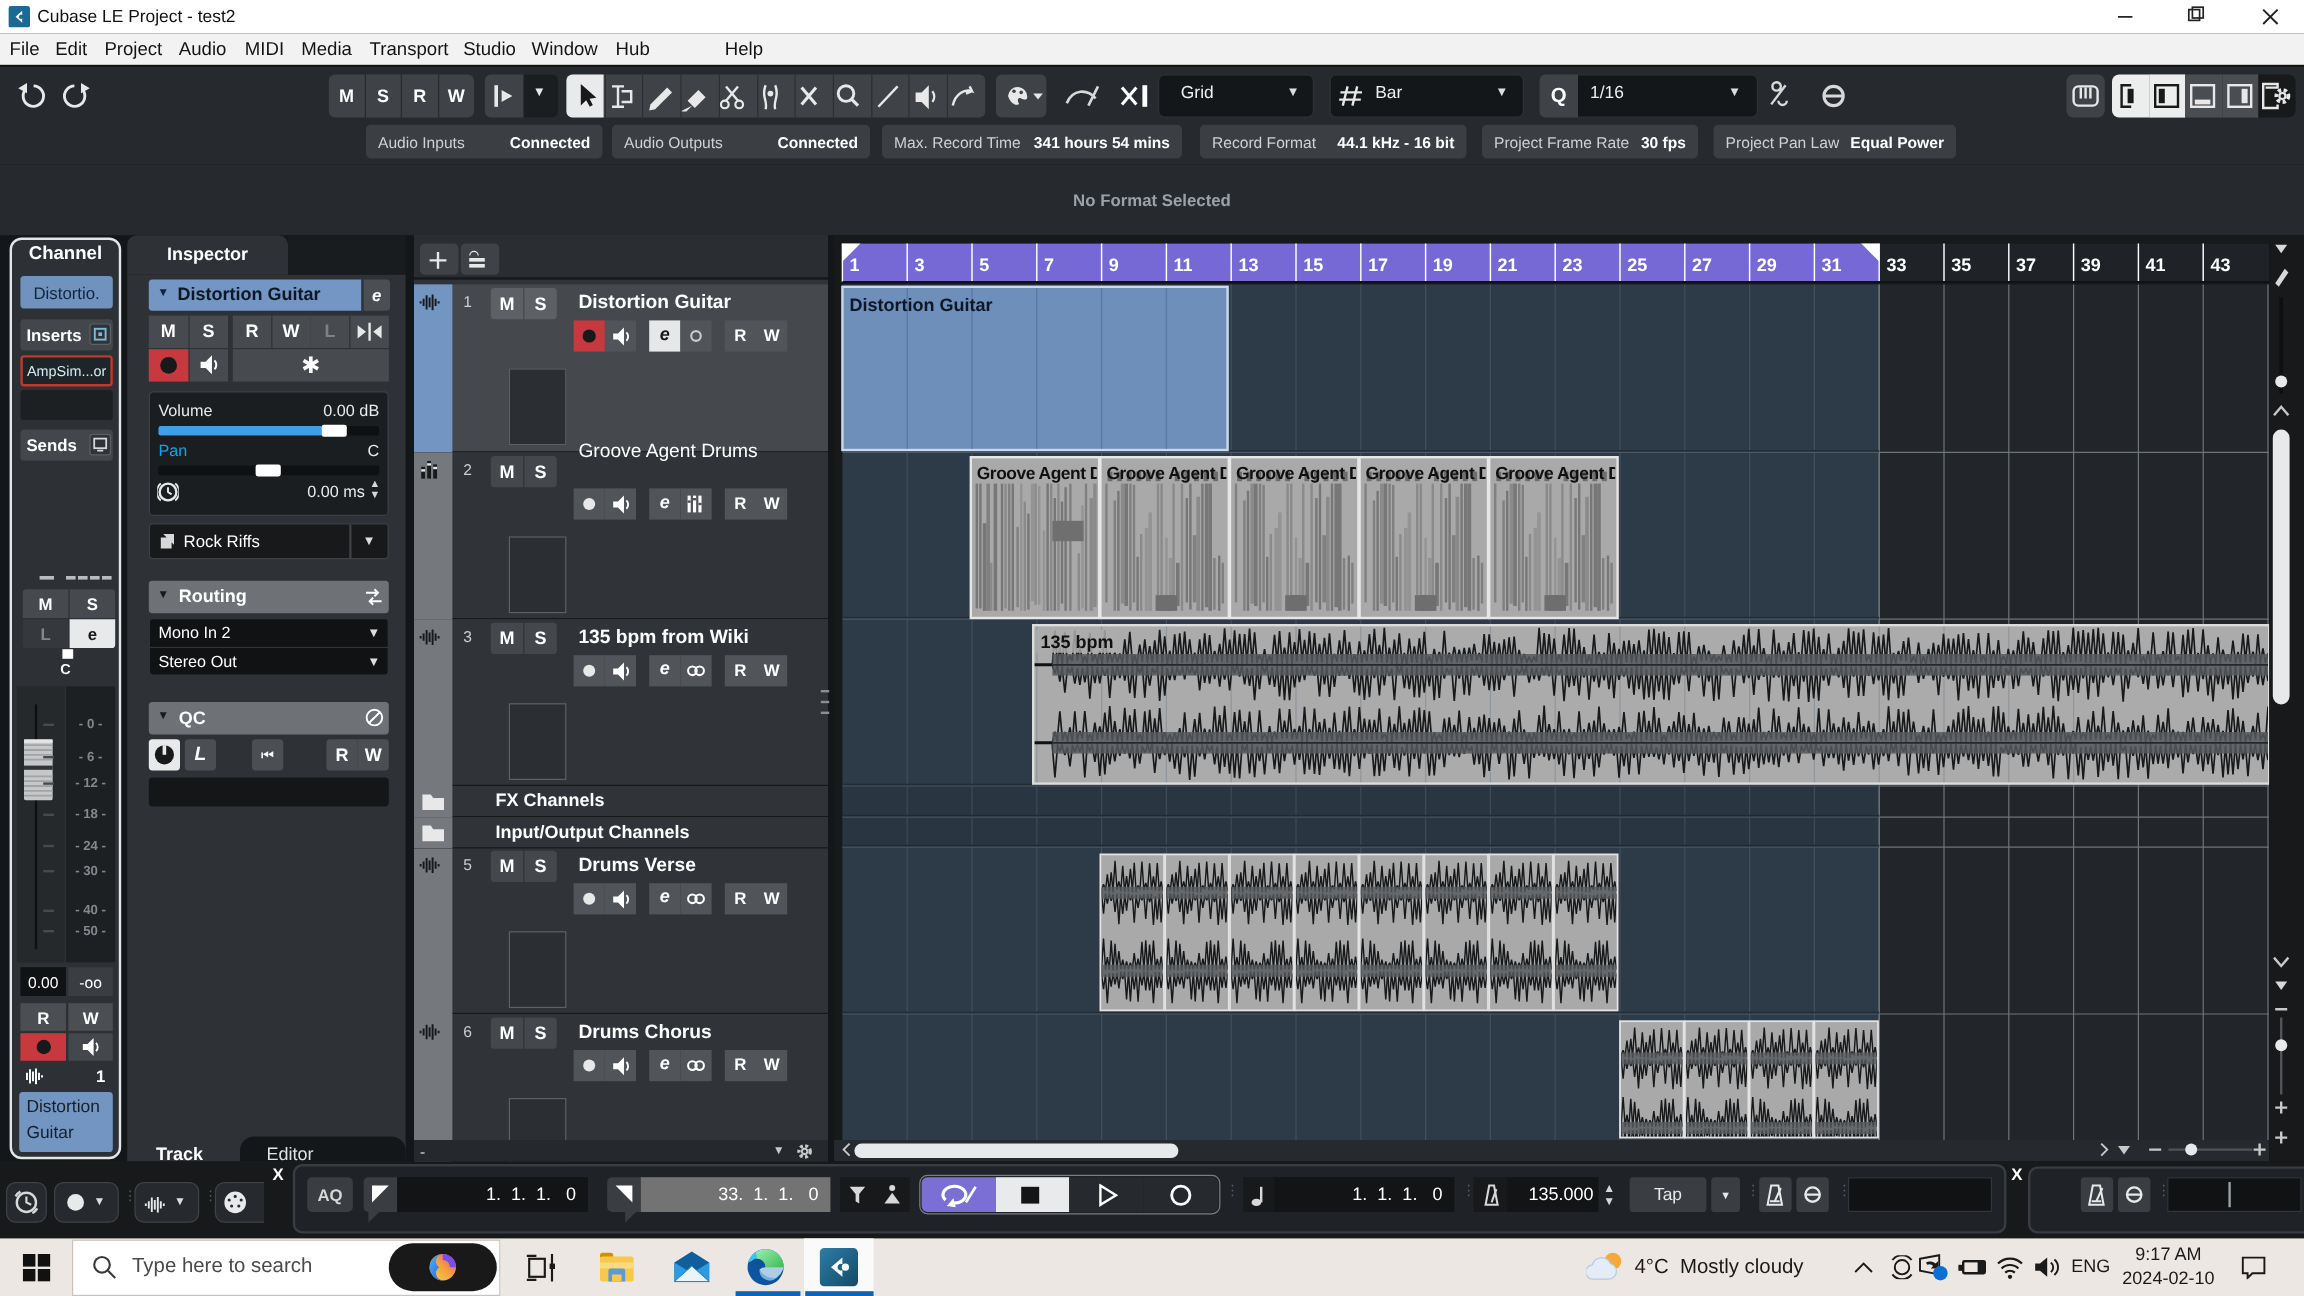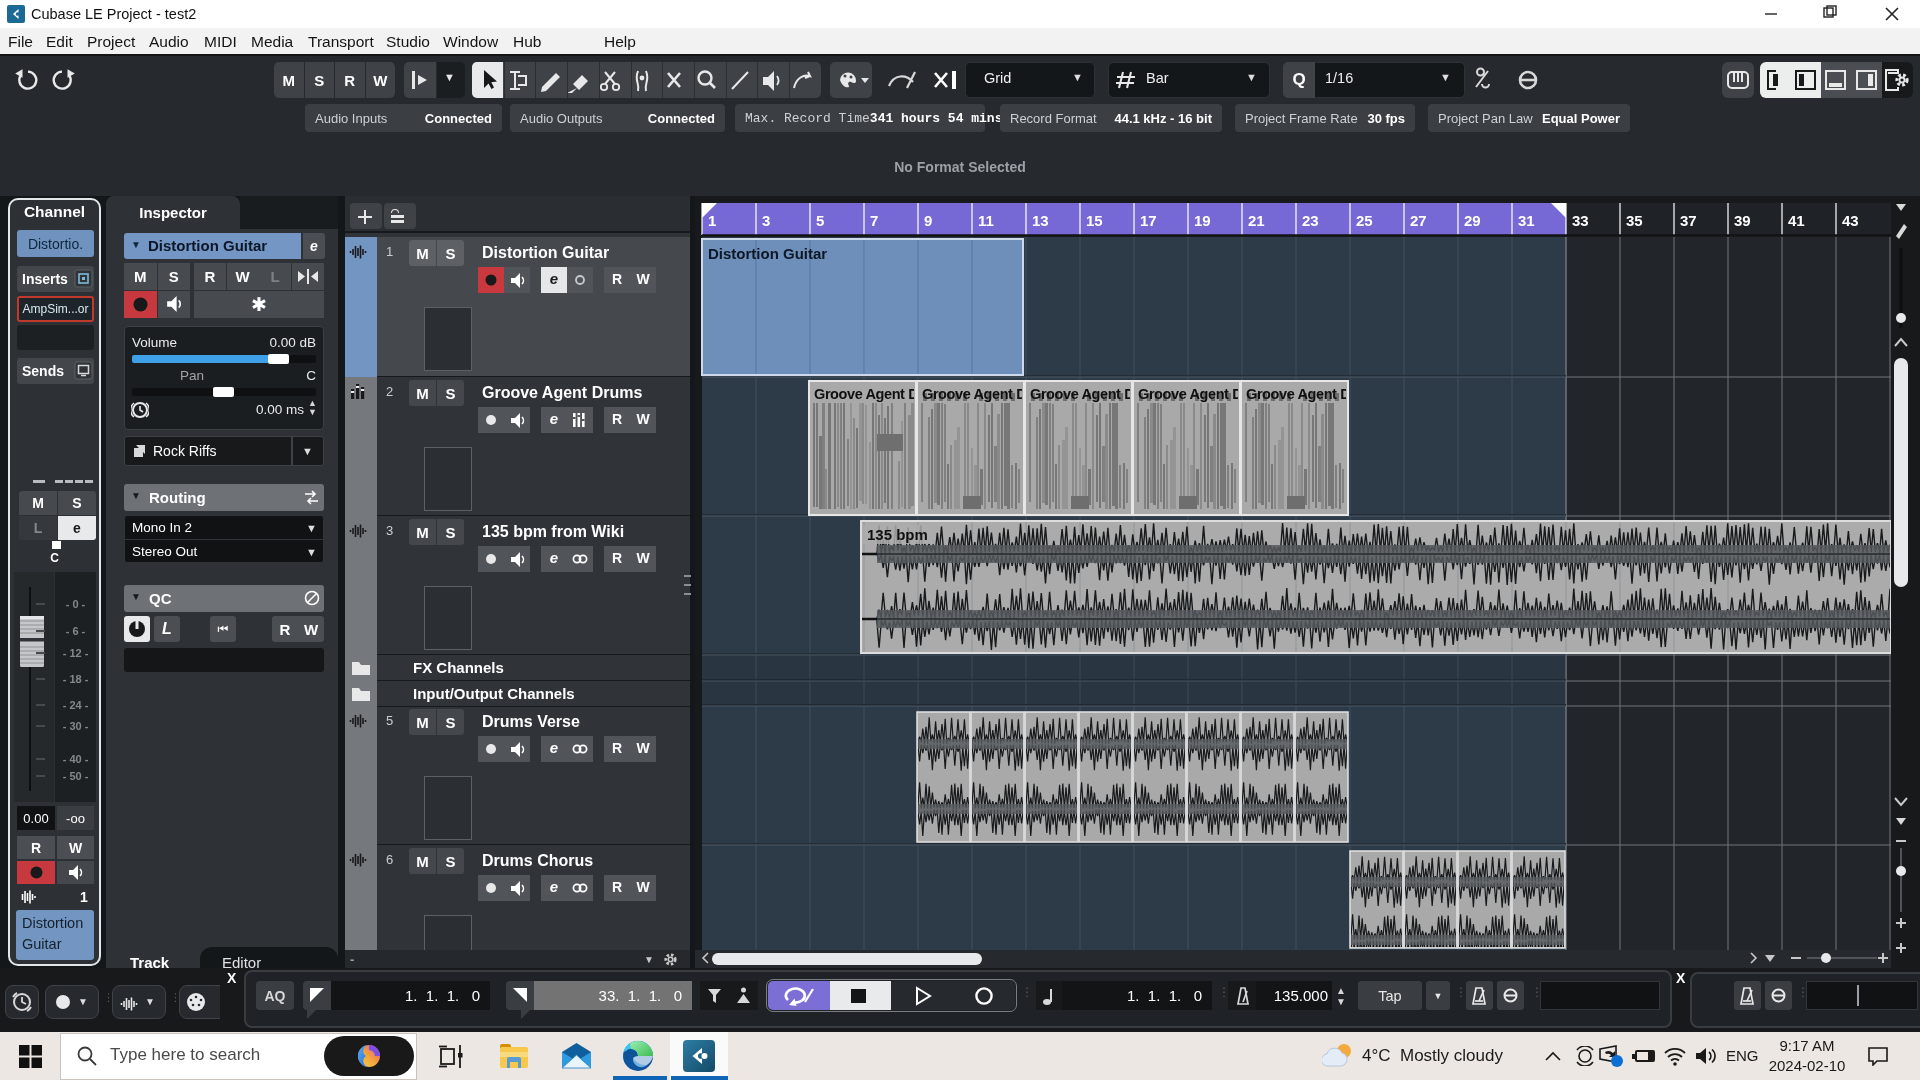--- a/index.html
+++ b/index.html
@@ -143,21 +143,21 @@
   </svg>
 <div style="position:absolute;left:0px;top:100px;width:1920px;height:37px;background:#262a2e;"></div>
 <div style="position:absolute;left:305px;top:104px;width:197px;height:28px;background:#3b3f43;border-radius:4px;display:flex;align-items:center;justify-content:space-between;padding:0 10px;white-space:nowrap;">
     <span style="color:#ced1d4;font-size:13px;">Audio Inputs</span>
     <span style="color:#fff;font-weight:bold;font-size:13px;">Connected</span>
   </div>
 <div style="position:absolute;left:510px;top:104px;width:215px;height:28px;background:#3b3f43;border-radius:4px;display:flex;align-items:center;justify-content:space-between;padding:0 10px;white-space:nowrap;">
     <span style="color:#ced1d4;font-size:13px;">Audio Outputs</span>
     <span style="color:#fff;font-weight:bold;font-size:13px;">Connected</span>
   </div>
-<div style="position:absolute;left:735px;top:104px;width:250px;height:28px;background:#3b3f43;border-radius:4px;display:flex;align-items:center;justify-content:space-between;padding:0 10px;white-space:nowrap;font-family:Liberation Mono, monospace;">
+<div style="position:absolute;left:735px;top:104px;width:250px;height:28px;background:#3b3f43;border-radius:4px;display:flex;align-items:center;justify-content:space-between;padding:0 10px;white-space:nowrap;">
     <span style="color:#ced1d4;font-size:13px;">Max. Record Time</span>
     <span style="color:#fff;font-weight:bold;font-size:13px;">341 hours 54 mins</span>
   </div>
 <div style="position:absolute;left:1000px;top:104px;width:222px;height:28px;background:#3b3f43;border-radius:4px;display:flex;align-items:center;justify-content:space-between;padding:0 10px;white-space:nowrap;">
     <span style="color:#ced1d4;font-size:13px;">Record Format</span>
     <span style="color:#fff;font-weight:bold;font-size:13px;">44.1 kHz - 16 bit</span>
   </div>
 <div style="position:absolute;left:1235px;top:104px;width:180px;height:28px;background:#3b3f43;border-radius:4px;display:flex;align-items:center;justify-content:space-between;padding:0 10px;white-space:nowrap;">
     <span style="color:#ced1d4;font-size:13px;">Project Frame Rate</span>
     <span style="color:#fff;font-weight:bold;font-size:13px;">30 fps</span>
@@ -290,21 +290,21 @@
     <path d="M3 7 v5 h4 l5 5 V2 L7 7 Z" fill="#fff"></path>
     <path d="M14 6 a5 5 0 0 1 0 7" fill="none" stroke="#fff" stroke-width="1.6"></path>
   </svg>
 <div style="position:absolute;left:194px;top:291px;width:130px;height:27px;background:#474b4f;display:flex;align-items:center;justify-content:center;color:#fff;font-size:19px;">✱</div>
 <div style="position:absolute;left:124px;top:326px;width:200px;height:104px;background:#1b1e21;border:1.5px solid #3d4145;border-radius:4px;"></div>
 <div style="position:absolute;left:132px;top:335px;font-size:13.5px;color:#e8eaec;">Volume</div>
 <div style="position:absolute;left:124px;top:335px;width:192px;text-align:right;font-size:13.5px;color:#e8eaec;">0.00 dB</div>
 <div style="position:absolute;left:132px;top:355px;width:184px;height:8px;background:#0e1012;border-radius:2px;"></div>
 <div style="position:absolute;left:132px;top:355px;width:136px;height:8px;background:#3da0e8;border-radius:2px 0 0 2px;"></div>
 <div style="position:absolute;left:268px;top:354px;width:21px;height:10px;background:#fff;border-radius:2px;"></div>
-<div style="position:absolute;left:132px;top:368px;font-size:13.5px;color:#a3a3a3;margin-left:48px;">Pan</div>
+<div style="position:absolute;left:132px;top:368px;font-size:13.5px;color:#0ea5e9;">Pan</div>
 <div style="position:absolute;left:124px;top:368px;width:192px;text-align:right;font-size:13.5px;color:#e8eaec;">C</div>
 <div style="position:absolute;left:132px;top:388px;width:184px;height:8px;background:#0e1012;border-radius:2px;"></div>
 <div style="position:absolute;left:213px;top:387px;width:21px;height:10px;background:#fff;border-radius:2px;"></div>
 <svg class="ab" style="left:131px;top:401px" width="18" height="18" viewBox="0 0 18 18">
 <circle cx="9" cy="9" r="7" fill="none" stroke="#e8e8e8" stroke-width="2"></circle>
     <path d="M9 5 L9 9 L12 11" stroke="#e8e8e8" stroke-width="1.6" fill="none"></path>
 <path d="M3 2 a9 9 0 0 0 0 14 M15 2 a9 9 0 0 1 0 14" fill="none" stroke="#e8e8e8" stroke-width="1.6"></path>
   </svg>
 <div style="position:absolute;left:124px;top:402px;width:180px;text-align:right;font-size:13.5px;color:#e8eaec;">0.00 ms</div>
 <div class="ab" style="left:308px;top:399px;color:#d8d8d8;font-size:9px;line-height:9px;">▲<br>▼</div>
@@ -406,21 +406,21 @@
     </g>
 <g fill="#e8e8e8">
       <rect x="1" y="7" width="3.2" height="2"></rect>
       <rect x="6" y="2" width="3.2" height="2"></rect>
       <rect x="11" y="5" width="3.2" height="2"></rect>
     </g>
   </svg>
 <div style="position:absolute;left:386px;top:384px;font-size:13px;color:#caced2;">2</div>
 <div style="position:absolute;left:409px;top:380px;width:27px;height:26px;background:#44484c;display:flex;align-items:center;justify-content:center;color:#fff;font-weight:bold;font-size:15px;border-radius:3px 0 0 3px;">M</div>
 <div style="position:absolute;left:437px;top:380px;width:27px;height:26px;background:#44484c;display:flex;align-items:center;justify-content:center;color:#fff;font-weight:bold;font-size:15px;border-radius:0 3px 3px 0;">S</div>
-<div style="position:absolute;left:482px;top:384px;font-size:16px;font-weight:bold;color:#fff;">Groove Agent Drums</div>
+<div style="position:absolute;left:482px;top:368px;font-size:16px;font-weight:normal;color:#fff;">Groove Agent Drums</div>
 <div style="position:absolute;left:478px;top:407px;width:26px;height:26px;background:#515559;"></div>
 <svg class="ab" style="left:478px;top:407px" width="26" height="26">
     <circle cx="13" cy="13" r="5" fill="#e8e8e8"></circle>
   </svg>
 <div style="position:absolute;left:504px;top:407px;width:26px;height:26px;background:#515559;"></div>
 <svg class="ab" style="left:508px;top:411px" width="19" height="19" viewBox="0 0 19 19">
     <path d="M3 7 v5 h4 l5 5 V2 L7 7 Z" fill="#fff"></path>
     <path d="M14 6 a5 5 0 0 1 0 7" fill="none" stroke="#fff" stroke-width="1.6"></path>
   </svg>
 <div style="position:absolute;left:541px;top:407px;width:26px;height:26px;background:#515559;"></div>

